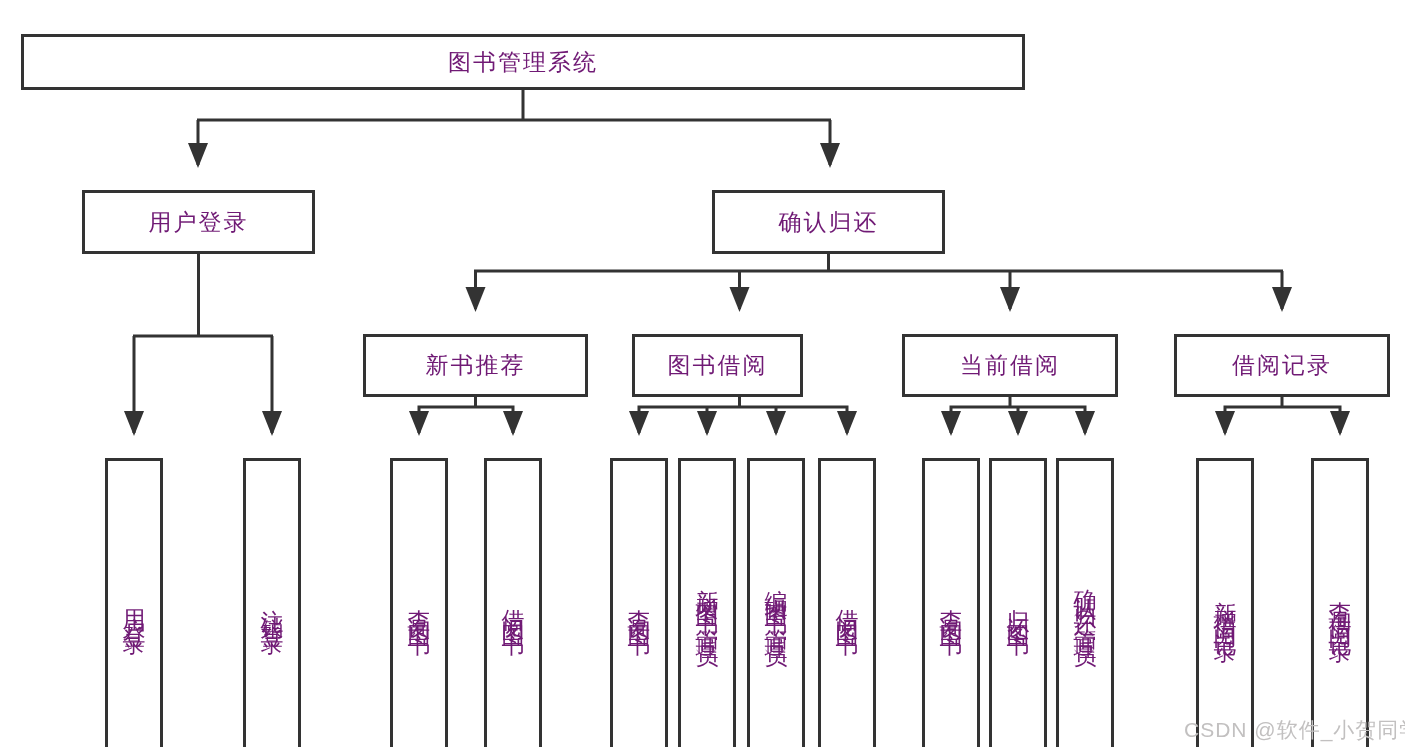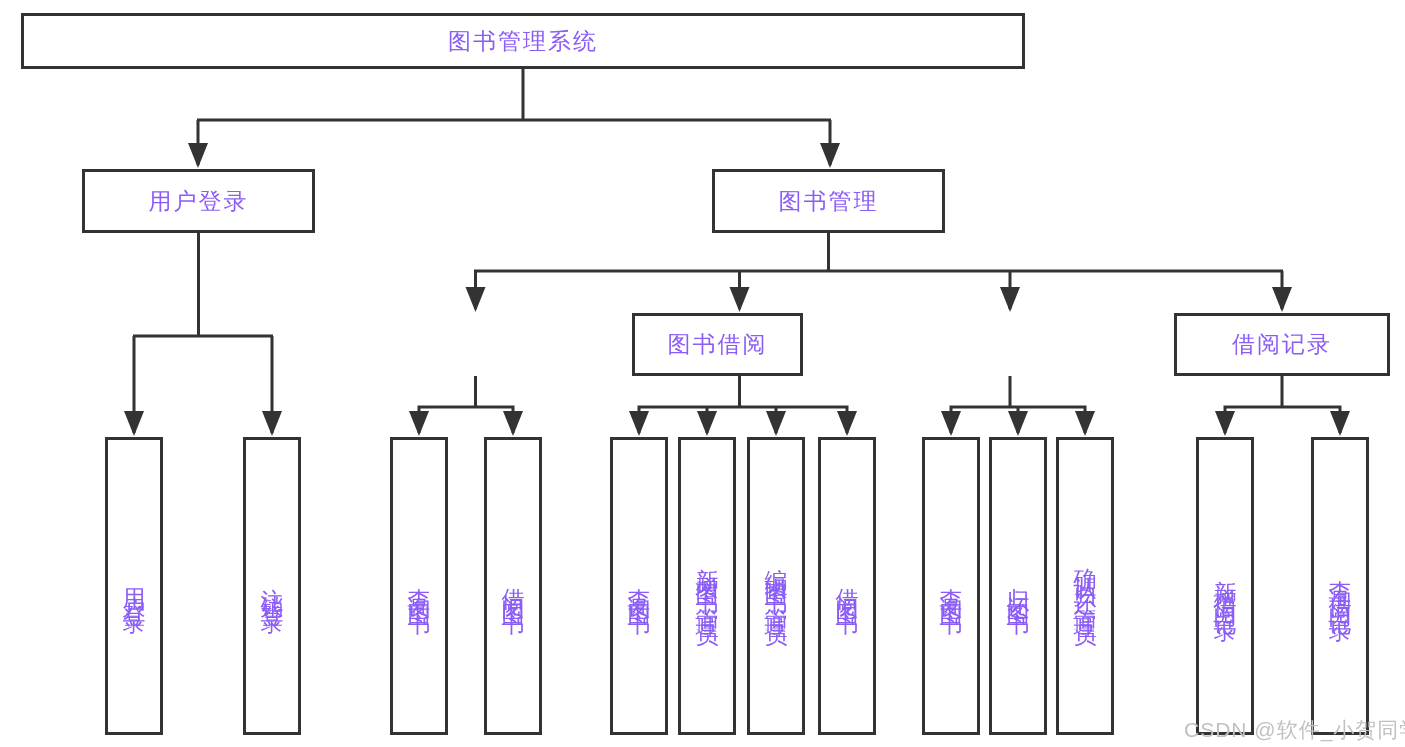--- a/index.html
+++ b/index.html
@@ -13,25 +13,26 @@
   }
   svg.wires { position: absolute; left: 0; top: 0; z-index: 0; }
   .node {
     position: absolute;
     box-sizing: border-box;
     background: #ffffff;
     border: 3px solid #333333;
     display: flex;
     align-items: center;
     justify-content: center;
-    color: #8b5cf6;
+    color: #701a75;
     font-size: 23px;
     letter-spacing: 2px;
     z-index: 1;
     text-align: center;
+    margin-top: 21px;
   }
   
   .n-root   { left: 21px;  top: 13px;  width: 1004px; height: 56px; }
   
   .n-l2-0   { left: 82px;  top: 169px; width: 233px; height: 64px; }
   .n-l2-1   { left: 712px; top: 169px; width: 233px; height: 64px; }
   
   .n-l3-0   { left: 363px;  top: 313px; width: 225px; height: 63px; }
   .n-l3-1   { left: 632px;  top: 313px; width: 171px; height: 63px; }
   .n-l3-2   { left: 902px;  top: 313px; width: 216px; height: 63px; }
@@ -116,25 +117,31 @@
   </svg>
 
   <div class="node n-root">
     <span>图书管理系统</span>
   </div>
 
   <div class="node n-l2-0">
     <span>用户登录</span>
   </div>
   <div class="node n-l2-1">
-    <span>图书管理</span>
+    <span>确认归还</span>
   </div>
 
+  <div class="node n-l3-0">
+    <span>新书推荐</span>
+  </div>
   <div class="node n-l3-1">
     <span>图书借阅</span>
+  </div>
+  <div class="node n-l3-2">
+    <span>当前借阅</span>
   </div>
   <div class="node n-l3-3">
     <span>借阅记录</span>
   </div>
 
   <div class="node leaf n-lf-0">
     <span class="v-text">用户登录</span>
   </div>
   <div class="node leaf n-lf-1">
     <span class="v-text">注销登录</span>

